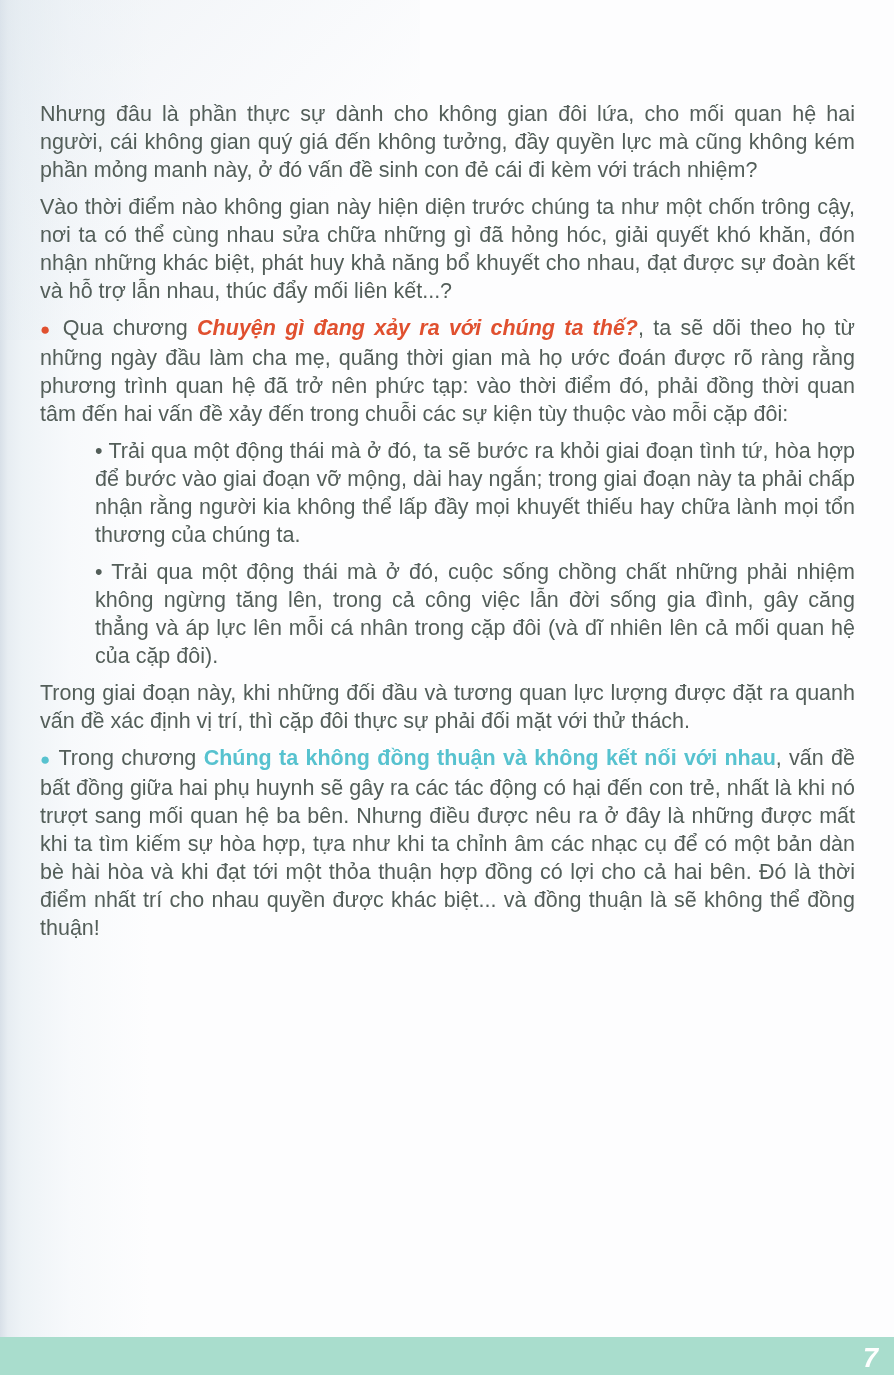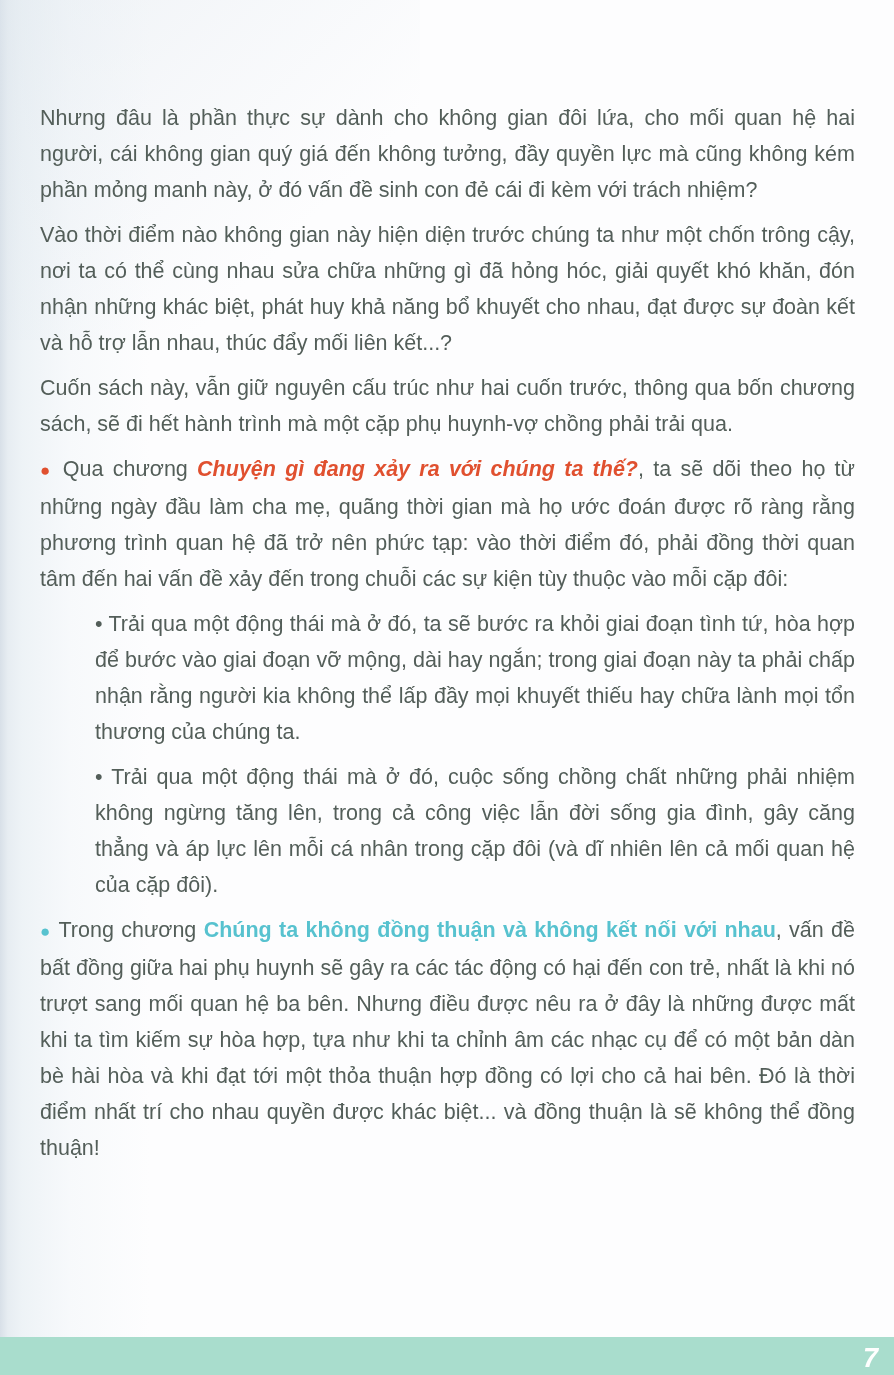--- a/index.html
+++ b/index.html
@@ -33,21 +33,21 @@
   .content {
     position: absolute;
     left: 40px;
     width: 815px;
     top: 100px;
     color: var(--body-text, #535e59);
   }
   .para {
     margin: 0 0 9px 0;
     font-size: 21.5px;
-    line-height: 36px;
+    line-height: 28px;
     text-align: justify;
   }
   .para.sub { margin-left: 55px; }
   .marker { font-size: 17px; }
   .marker.orange { color: var(--accent-orange, #e0502f); }
   .marker.teal { color: var(--accent-teal, #57c2cf); }
   .marker.sub-mark { font-size: 21.5px; color: var(--body-text, #535e59); }
   .chapter-title { font-weight: 700; }
   .chapter-title.orange { color: var(--accent-orange, #e0502f); font-style: italic; }
   .chapter-title.teal { color: var(--accent-teal, #57c2cf); }
@@ -74,28 +74,28 @@
 
 <div class="page-edge-shadow"></div>
 <div class="page-top-tint"></div>
 
 <div class="content">
 
   <p class="para">Nhưng đâu là phần thực sự dành cho không gian đôi lứa, cho mối quan hệ hai người, cái không gian quý giá đến không tưởng, đầy quyền lực mà cũng không kém phần mỏng manh này, ở đó vấn đề sinh con đẻ cái đi kèm với trách nhiệm?</p>
 
   <p class="para">Vào thời điểm nào không gian này hiện diện trước chúng ta như một chốn trông cậy, nơi ta có thể cùng nhau sửa chữa những gì đã hỏng hóc, giải quyết khó khăn, đón nhận những khác biệt, phát huy khả năng bổ khuyết cho nhau, đạt được sự đoàn kết và hỗ trợ lẫn nhau, thúc đẩy mối liên kết...?</p>
 
-  <p class="para">Cuốn sách này, vẫn giữ nguyên cấu trúc như hai cuốn trước, thông qua bốn chương sách, sẽ đi hết hành trình mà một cặp phụ huynh-vợ chồng phải trải qua.</p>
 
   <p class="para"><span class="marker orange">●</span><span> Qua chương </span><span class="chapter-title orange">Chuyện gì đang xảy ra với chúng ta thế?</span><span>, ta sẽ dõi theo họ từ những ngày đầu làm cha mẹ, quãng thời gian mà họ ước đoán được rõ ràng rằng phương trình quan hệ đã trở nên phức tạp: vào thời điểm đó, phải đồng thời quan tâm đến hai vấn đề xảy đến trong chuỗi các sự kiện tùy thuộc vào mỗi cặp đôi:</span></p>
 
   <p class="para sub"><span class="marker sub-mark">•</span><span> Trải qua một động thái mà ở đó, ta sẽ bước ra khỏi giai đoạn tình tứ, hòa hợp để bước vào giai đoạn vỡ mộng, dài hay ngắn; trong giai đoạn này ta phải chấp nhận rằng người kia không thể lấp đầy mọi khuyết thiếu hay chữa lành mọi tổn thương của chúng ta.</span></p>
 
   <p class="para sub"><span class="marker sub-mark">•</span><span> Trải qua một động thái mà ở đó, cuộc sống chồng chất những phải nhiệm không ngừng tăng lên, trong cả công việc lẫn đời sống gia đình, gây căng thẳng và áp lực lên mỗi cá nhân trong cặp đôi (và dĩ nhiên lên cả mối quan hệ của cặp đôi).</span></p>
 
+  <p class="para">Trong giai đoạn này, khi những đối đầu và tương quan lực lượng được đặt ra quanh vấn đề xác định vị trí, thì cặp đôi thực sự phải đối mặt với thử thách.</p>
 
   <p class="para"><span class="marker teal">●</span><span> Trong chương </span><span class="chapter-title teal">Chúng ta không đồng thuận và không kết nối với nhau</span><span>, vấn đề bất đồng giữa hai phụ huynh sẽ gây ra các tác động có hại đến con trẻ, nhất là khi nó trượt sang mối quan hệ ba bên. Nhưng điều được nêu ra ở đây là những được mất khi ta tìm kiếm sự hòa hợp, tựa như khi ta chỉnh âm các nhạc cụ để có một bản dàn bè hài hòa và khi đạt tới một thỏa thuận hợp đồng có lợi cho cả hai bên. Đó là thời điểm nhất trí cho nhau quyền được khác biệt... và đồng thuận là sẽ không thể đồng thuận!</span></p>
 
 </div>
 
 <div class="footer-bar">
   <span class="page-number">7</span>
 </div>
 
 </body></html>

